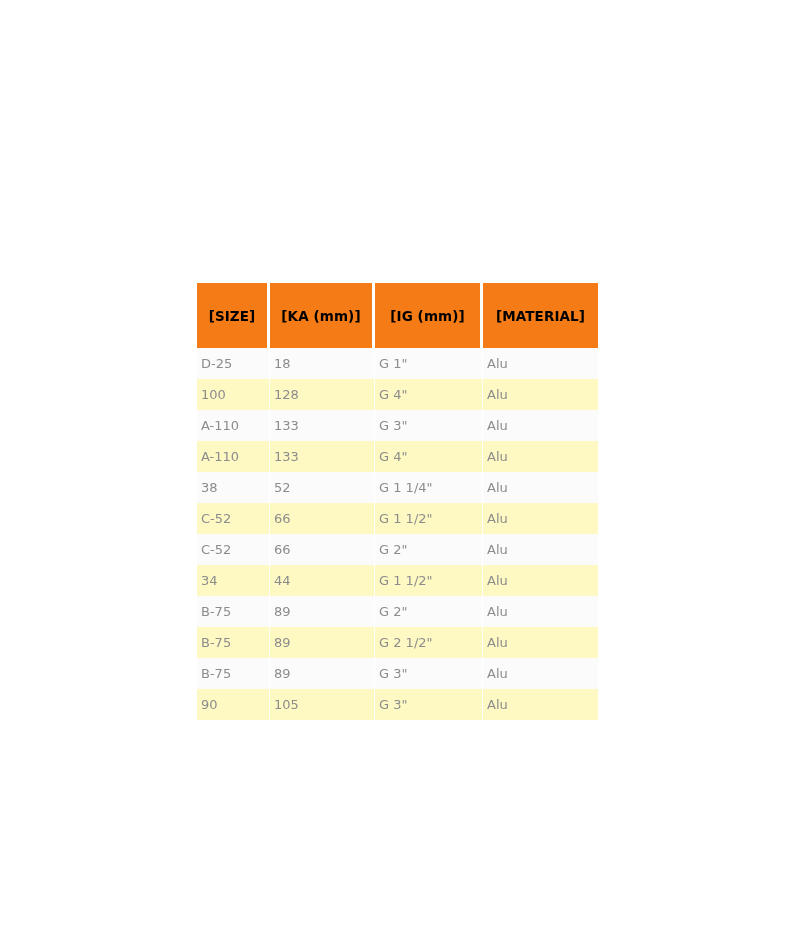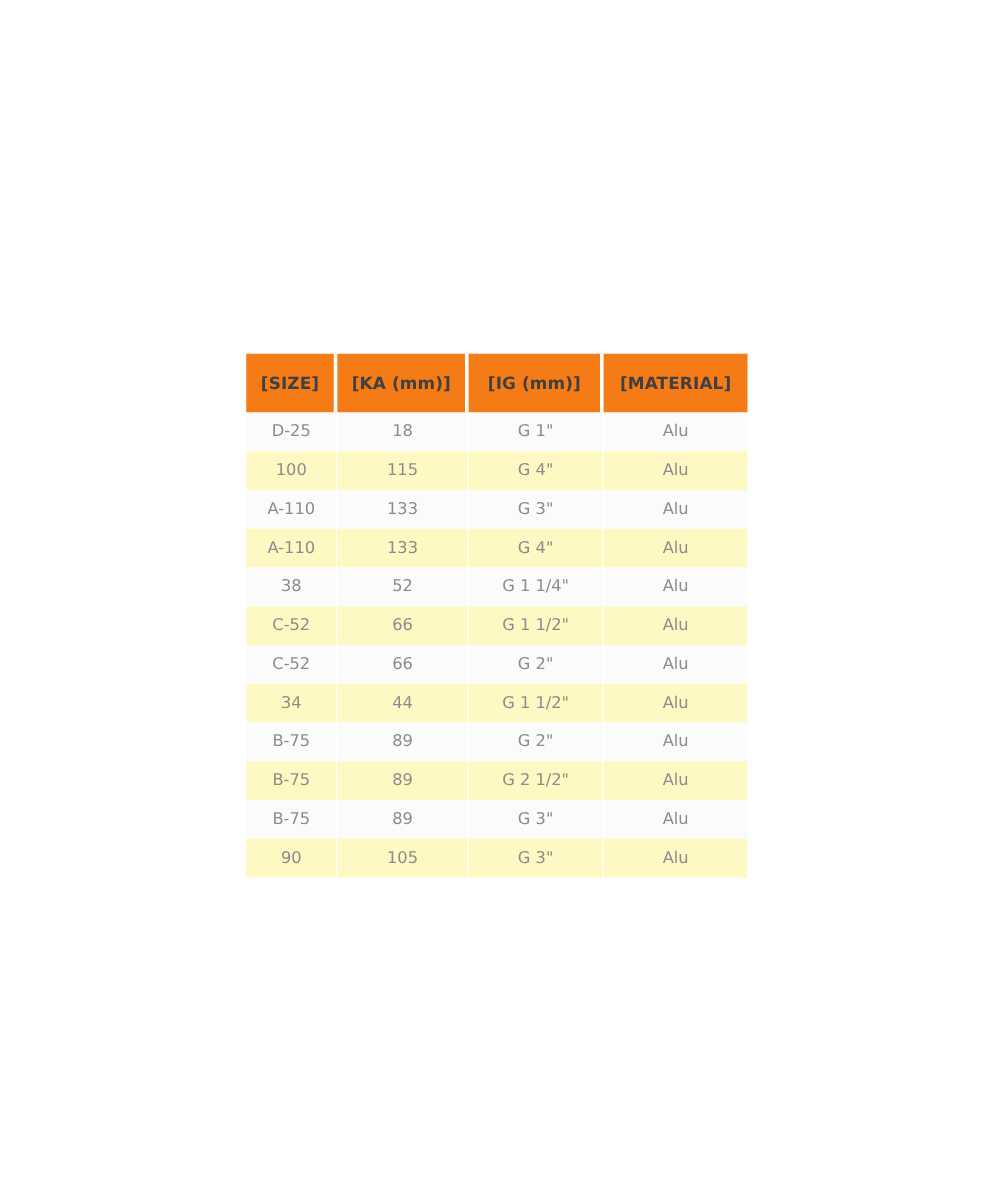--- a/index.html
+++ b/index.html
@@ -35,41 +35,40 @@
     border-collapse: separate;
     border-spacing: 0;
     width: 401px;
     table-layout: fixed;
     background: #ffffff;
   }
 
   
   table.spec-table thead th {
     background: #f47b16;
-    color: #404040;
+    color: #000000;
     font-weight: bold;
     font-size: 13.5px;
     letter-spacing: 0.1px;
     text-align: center;
     vertical-align: middle;
-    height: 47px;
+    height: 65px;
     padding: 0 2px;
     border-right: 3px solid #ffffff;
     box-sizing: border-box;
     white-space: nowrap;
   }
   table.spec-table thead th:last-child {
     border-right: none;
   }
 
   
   table.spec-table tbody td {
     font-size: 13px;
     color: #8c8c8c;
-    text-align: center;
     vertical-align: middle;
     height: 27px;
     padding: 8px 4px;
     border-right: 1px solid #ffffff;
     box-sizing: border-box;
     white-space: nowrap;
   }
   table.spec-table tbody td:last-child {
     border-right: none;
   }
@@ -110,21 +109,21 @@
       </thead>
       <tbody>
         <tr class="row-odd">
           <td>D-25</td>
           <td>18</td>
           <td>G 1"</td>
           <td>Alu</td>
         </tr>
         <tr class="row-even">
           <td>100</td>
-          <td>115</td>
+          <td>128</td>
           <td>G 4"</td>
           <td>Alu</td>
         </tr>
         <tr class="row-odd">
           <td>A-110</td>
           <td>133</td>
           <td>G 3"</td>
           <td>Alu</td>
         </tr>
         <tr class="row-even">

